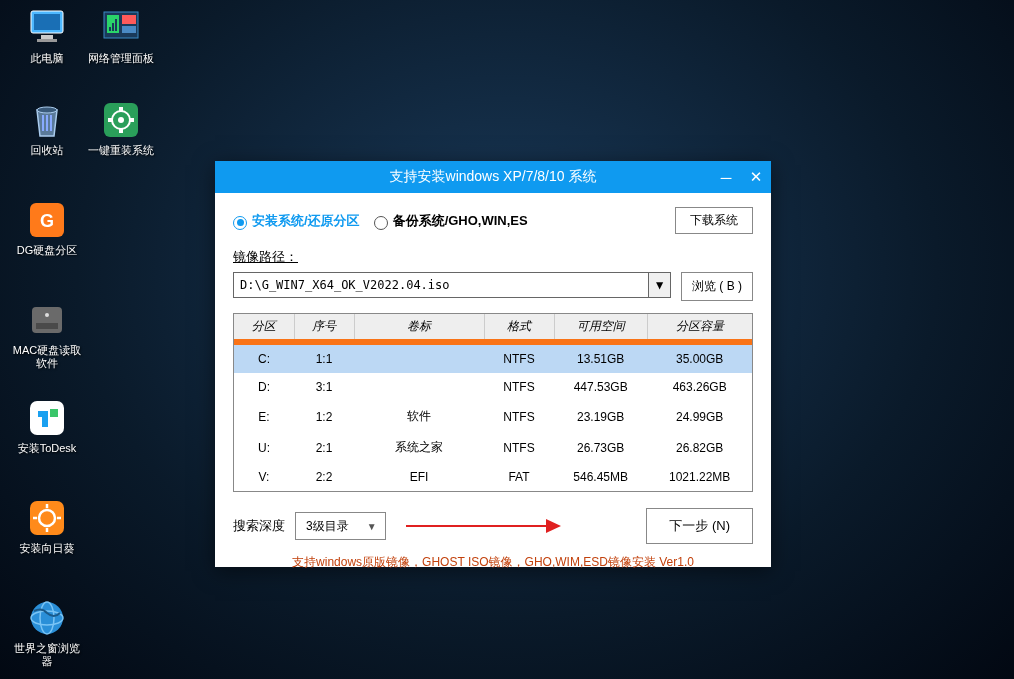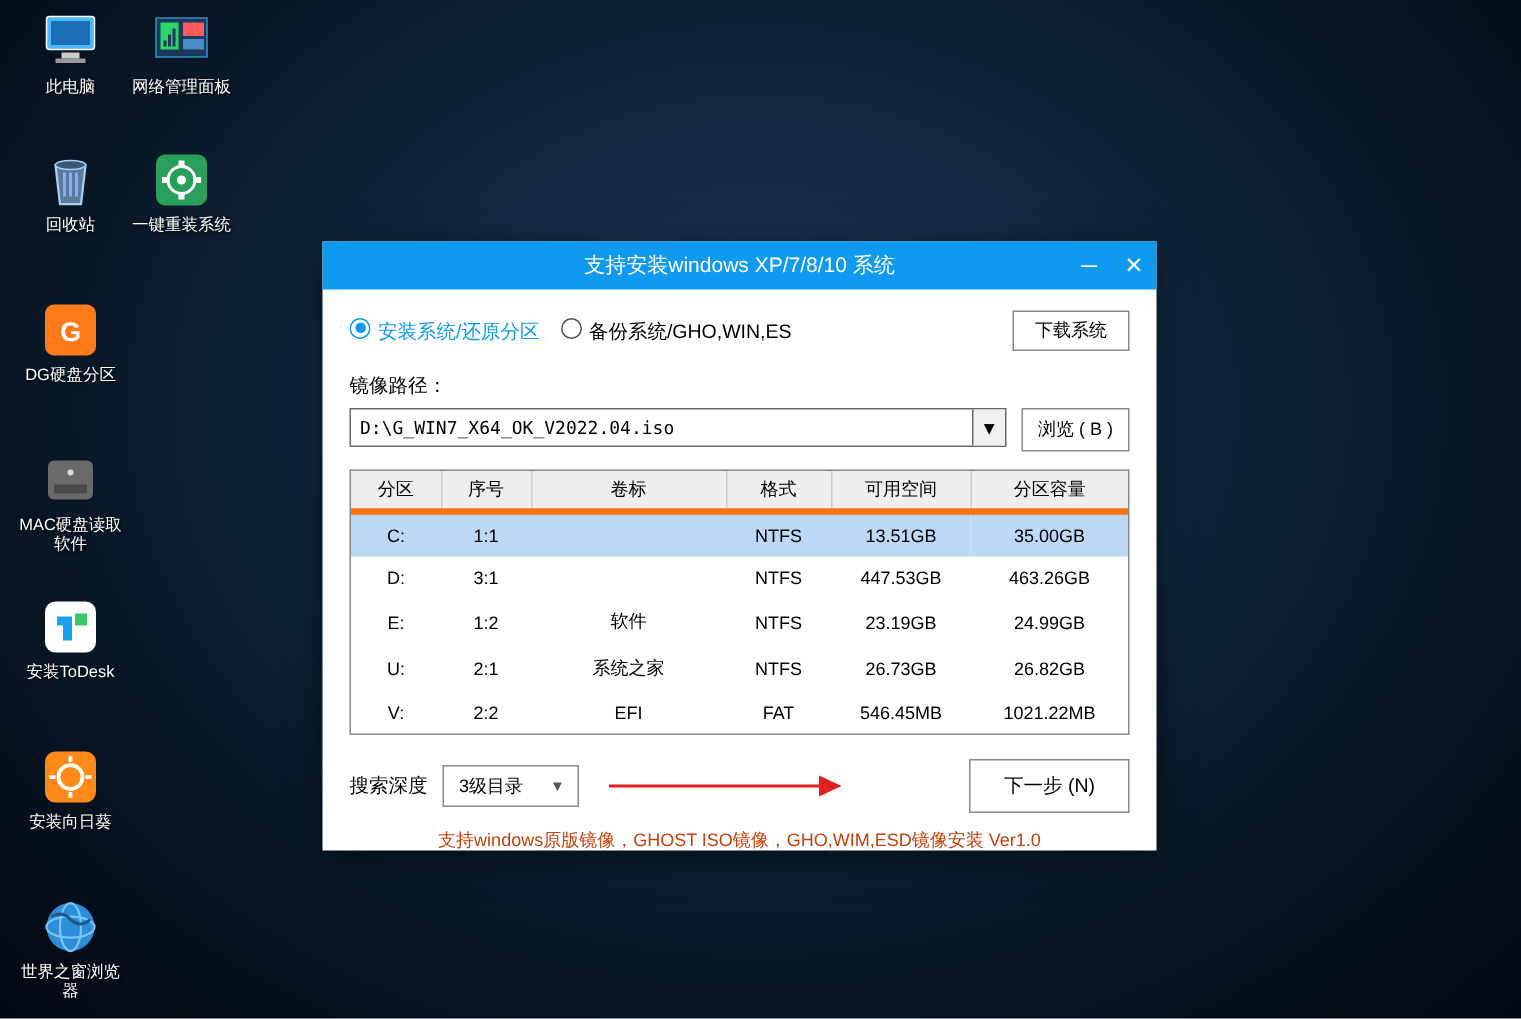--- a/index.html
+++ b/index.html
@@ -23,37 +23,37 @@
   .titlebar {
     height: 32px; background: #0f9af0; color: #fff; display:flex; align-items:center;
     justify-content:center; position:relative; font-size:14px;
   }
   .titlebar .ctrls { position:absolute; right:6px; top:0; height:32px; display:flex; align-items:center; gap:12px; }
   .titlebar .ctrl { width:18px; height:18px; display:flex; align-items:center; justify-content:center; cursor:pointer; color:#fff; font-size:15px; }
 
   .content { padding: 14px 18px 8px; }
 
   .optrow { display:flex; align-items:center; gap:14px; font-size:13px; }
-  .radio { display:flex; align-items:flex-start; gap:5px; cursor:pointer; }
+  .radio { display:flex; align-items:flex-end; gap:5px; cursor:pointer;font-weight:bold; }
   .radio .rc { width:14px; height:14px; border:1.5px solid #0f9af0; border-radius:50%; display:flex; align-items:center; justify-content:center;}
   .radio.off .rc { border-color:#555; }
   .radio .rc .dot { width:7px; height:7px; border-radius:50%; background:#0f9af0; }
   .radio.on span.t { color:#0f9af0; }
   .btn { border:1px solid #888; background:#fff; padding:4px 14px; font-size:12px; cursor:pointer; font-family:inherit; }
   .btn.big { padding:8px 22px; font-size:13px; }
 
-  .lbl2 { font-size:13px; margin-top:14px; margin-bottom:6px; display:block; }
+  .lbl2 { font-size:13px; margin-top:14px; margin-bottom:6px; display:block;text-decoration:underline; }
 
   .pathrow { display:flex; gap:10px; }
   .pathbox { flex:1; border:1px solid #666; height:26px; display:flex; align-items:center; padding:0 6px; font-family:monospace; font-size:12px; position:relative; }
   .pathbox .dd { position:absolute; right:0; top:0; width:22px; height:24px; border-left:1px solid #666; display:flex; align-items:center; justify-content:center; cursor:pointer; background:#f0f0f0;}
 
   .tablewrap { border:1px solid #888; margin-top:12px; }
   table { width:100%; border-collapse:collapse; font-size:12px; }
-  th { background:#eee; border-bottom:4px solid #f97316; border-right:1px solid #ccc; padding:4px 0; font-weight:normal; }
+  th { background:#eee; border-bottom:6px solid #f97316; border-right:1px solid #ccc; padding:4px 0; font-weight:normal;font-style:italic; }
   th:last-child{border-right:none;}
   td { text-align:center; padding:7px 0; }
   tr.sel td { background:#bcd8f4; }
   tbody tr { cursor:pointer; }
 
   .botrow { display:flex; align-items:center; margin-top:16px; gap:10px; }
   .select { border:1px solid #888; height:28px; padding:0 8px 0 10px; display:flex; align-items:center; gap:18px; cursor:pointer; font-size:12px;}
   .select .tri { font-size:10px; color:#555;}
   .arrow { flex:1; position:relative; height:28px; }
   .arrow svg { position:absolute; left:10px; top:2px; }

